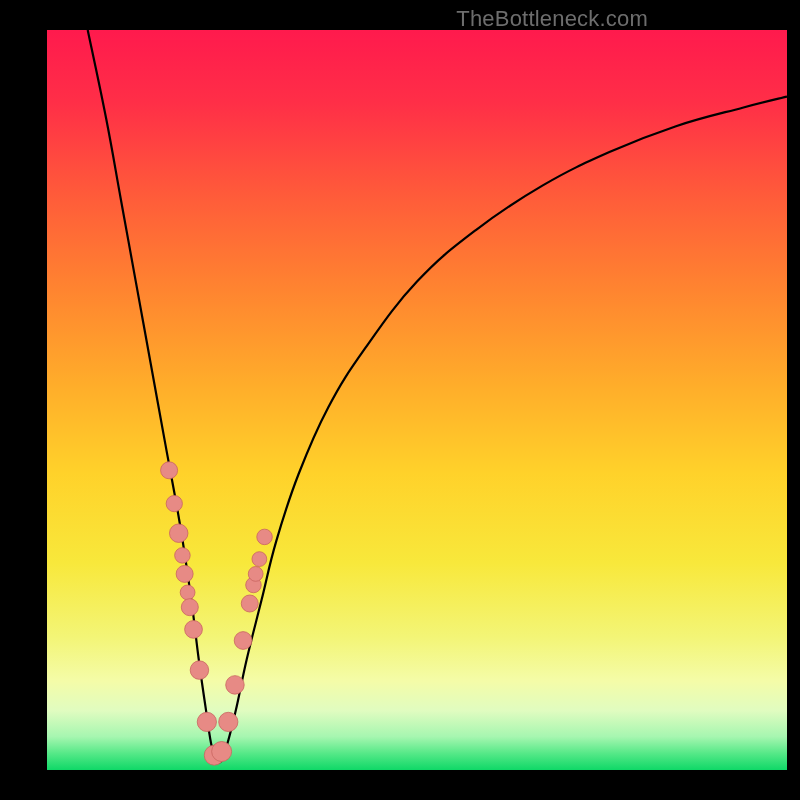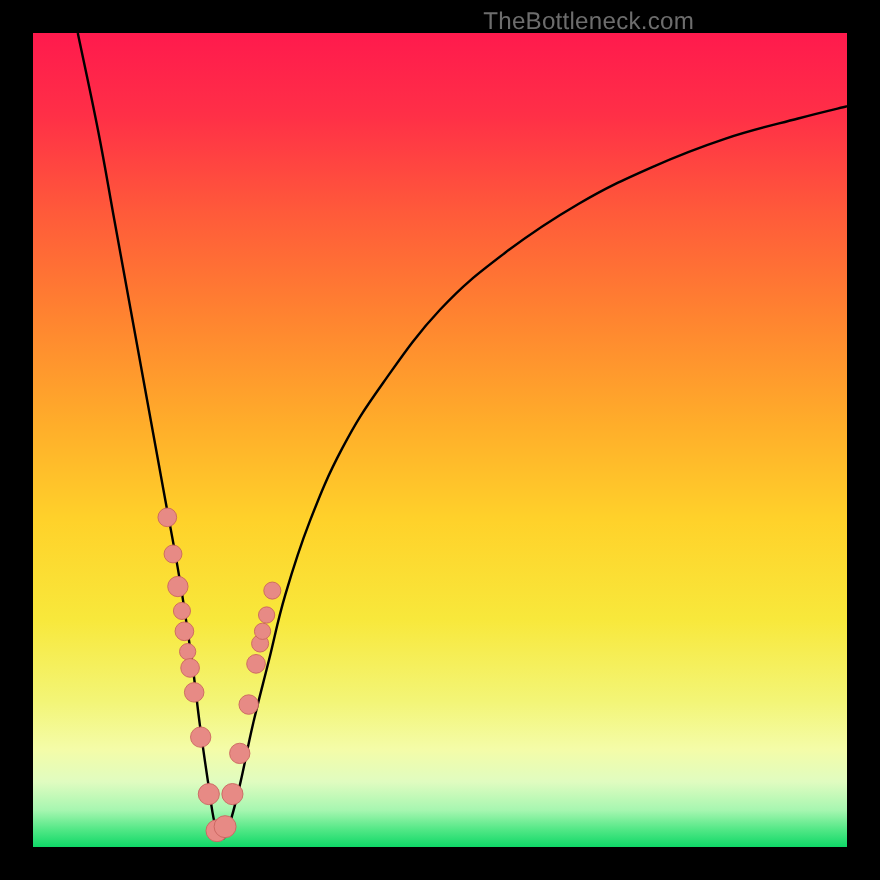--- a/index.html
+++ b/index.html
@@ -6,21 +6,21 @@
     margin: 0;
     padding: 0;
     width: 800px;
     height: 800px;
     background: #000;
     overflow: hidden;
     font-family: Arial, Helvetica, sans-serif;
   }
   .frame {
     position: absolute;
-    left: 0;
+    left: 17px;
     top: 0;
     width: 643px;
     height: 800px;
     background: #000;
   }
   .plot-area {
     position: absolute;
     left: 30px;
     top: 30px;
     width: 740px;

